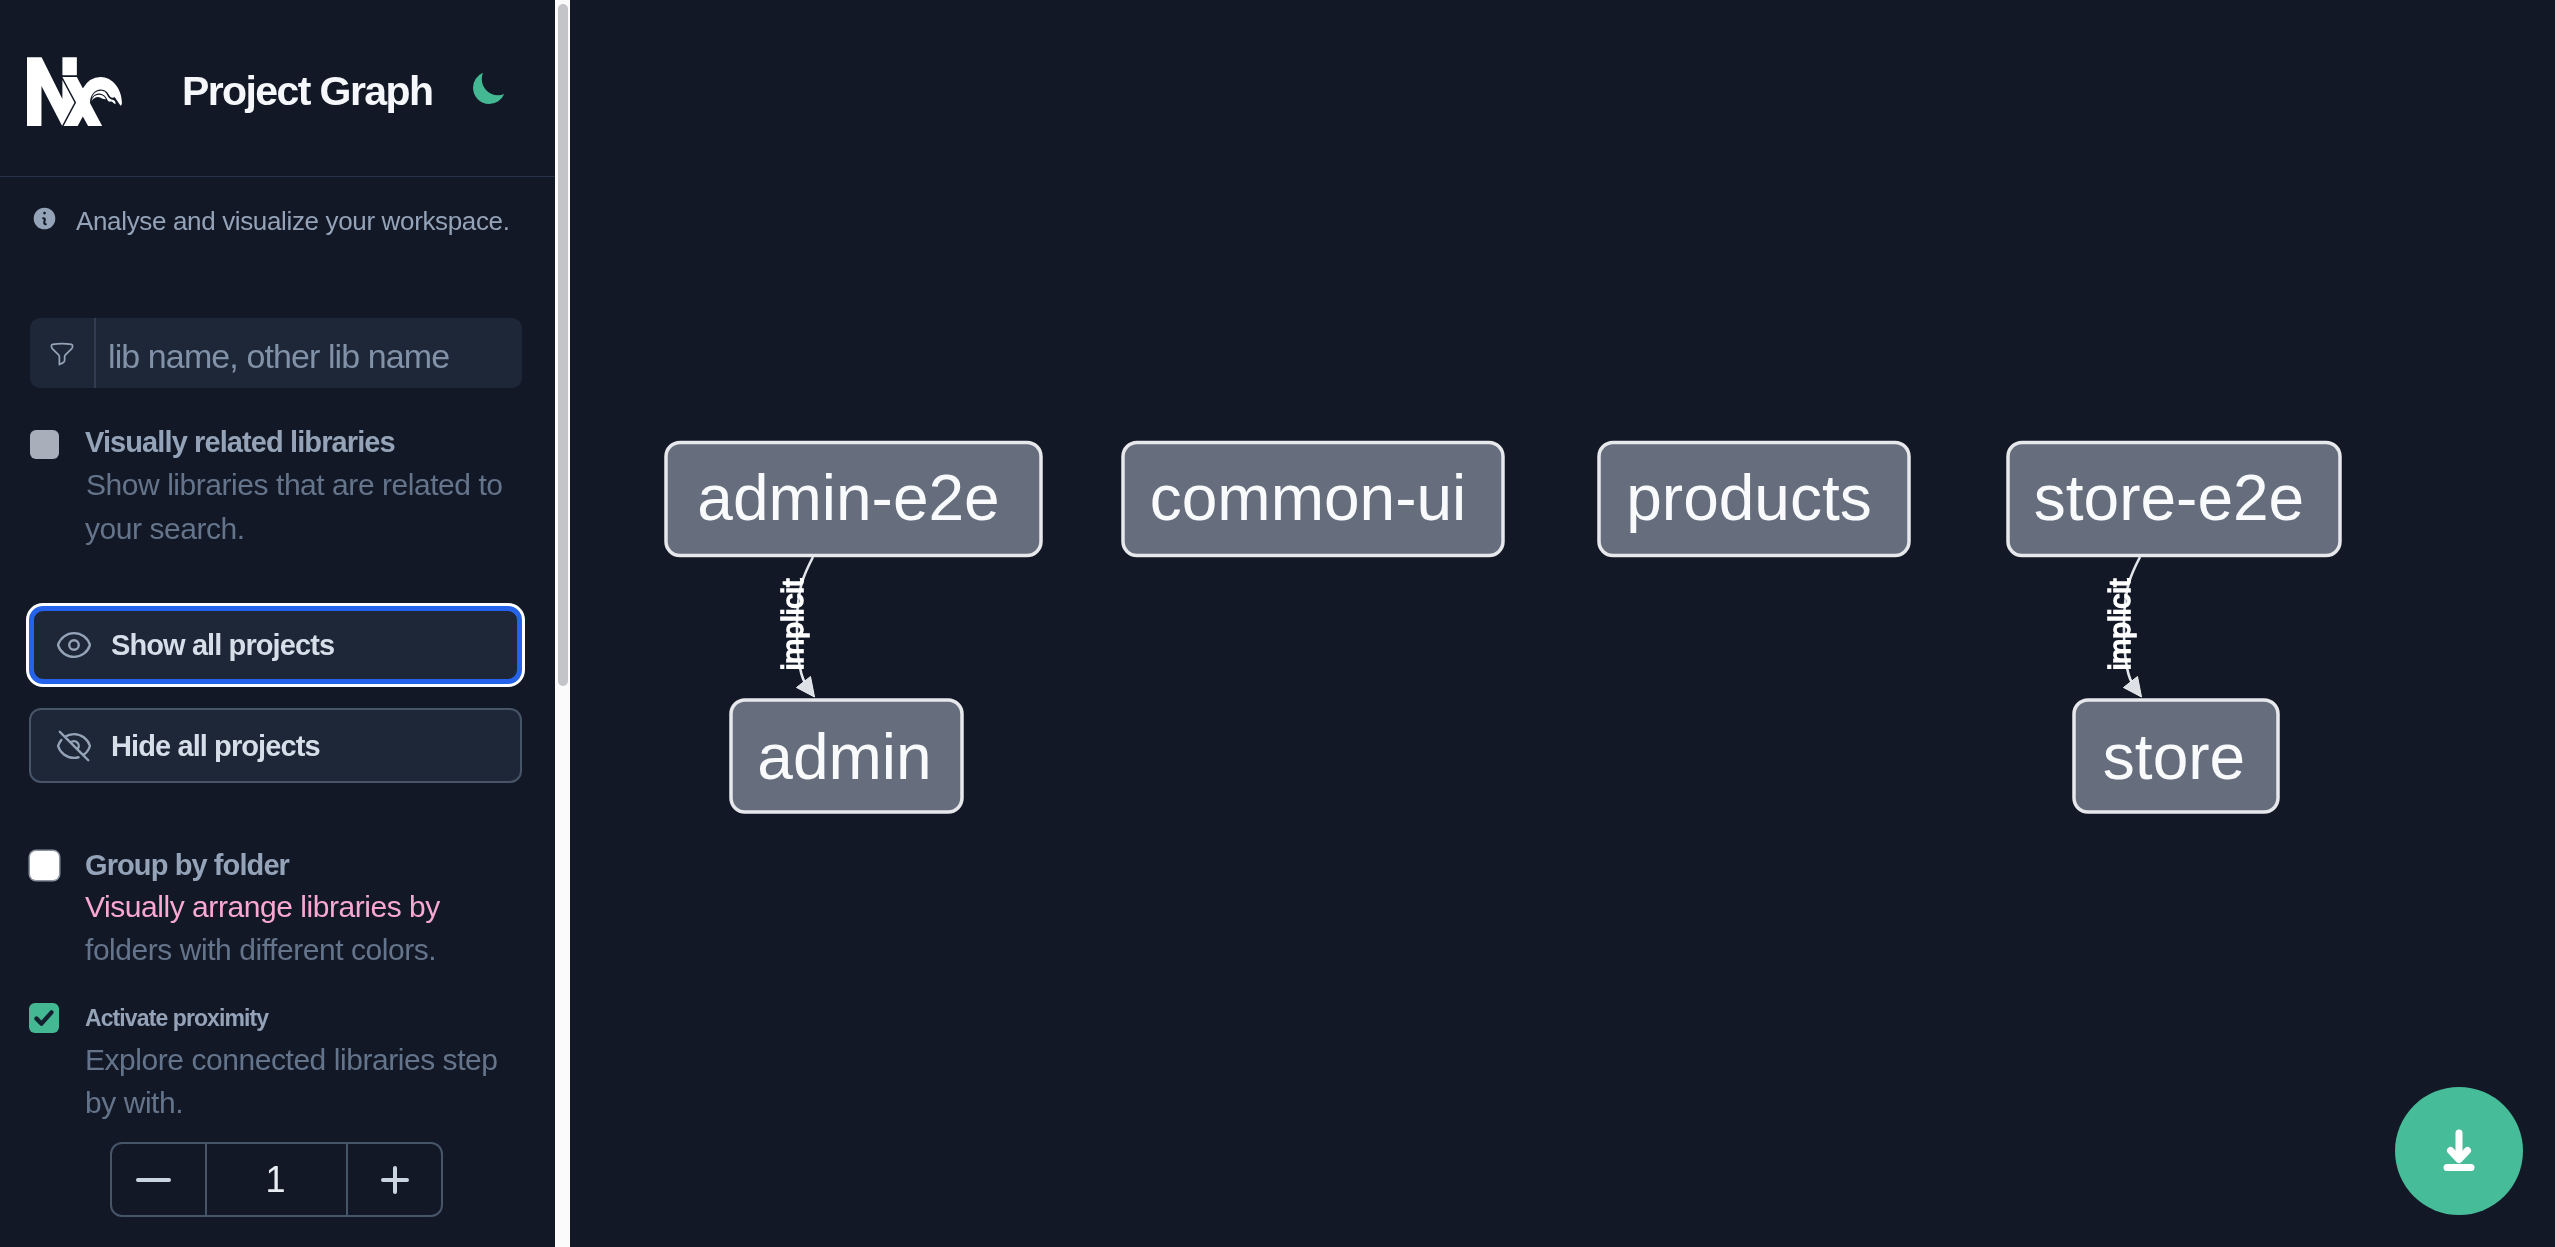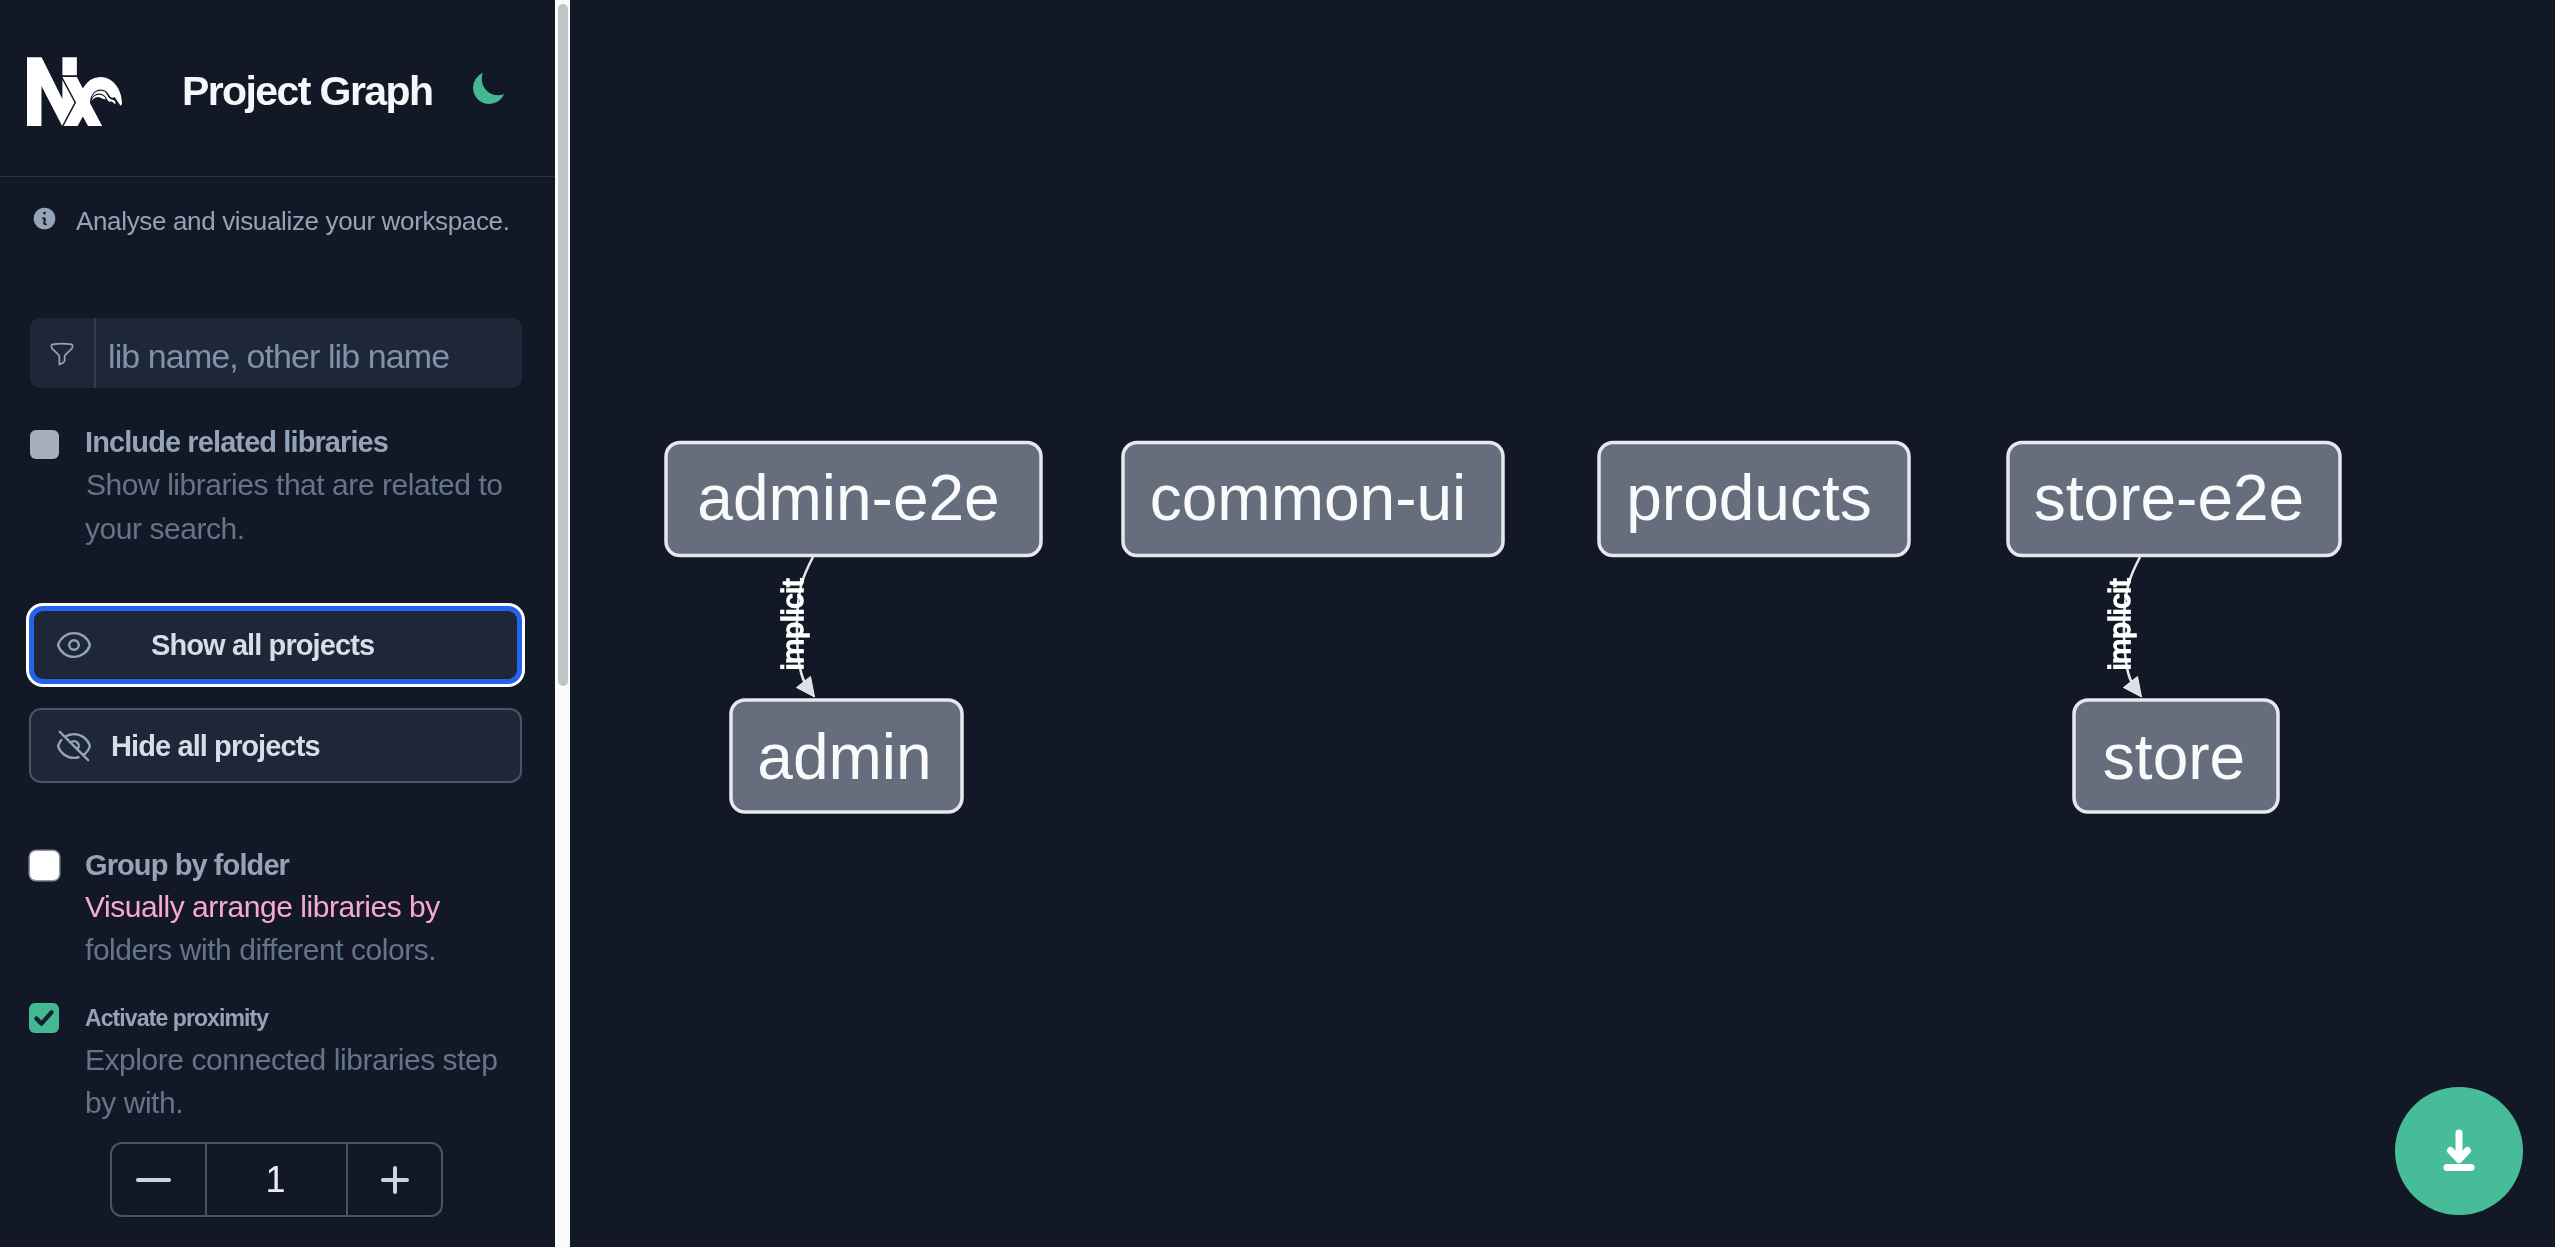--- a/index.html
+++ b/index.html
@@ -68,30 +68,30 @@
   <div class="abs" style="left:76px;top:208px;font-size:26px;letter-spacing:-0.35px;color:#94a3b8;line-height:26px;">Analyse and visualize your workspace.</div>
 
   <div class="abs" style="left:30px;top:318px;width:492px;height:70px;background:#1e2737;border-radius:10px;"></div>
   <svg class="abs" style="left:48px;top:340px;" width="28" height="28" viewBox="0 0 24 24" fill="none" stroke="#94a3b8" stroke-width="1.5" stroke-linecap="round" stroke-linejoin="round">
     <path d="M12 3c2.755 0 5.455.232 8.083.678.533.09.917.556.917 1.096v1.044a2.25 2.25 0 0 1-.659 1.591l-5.432 5.432a2.25 2.25 0 0 0-.659 1.591v2.927a2.25 2.25 0 0 1-1.244 2.013L9.75 21v-6.568a2.25 2.25 0 0 0-.659-1.591L3.659 7.409A2.25 2.25 0 0 1 3 5.818V4.774c0-.54.384-1.006.917-1.096A48.32 48.32 0 0 1 12 3Z"></path>
   </svg>
   <div class="abs" style="left:94px;top:318px;width:1.5px;height:70px;background:#323d53;"></div>
   <div class="abs" style="left:108px;top:338px;font-size:34px;letter-spacing:-0.9px;color:#8191a8;line-height:37px;">lib name, other lib name</div>
 
   <div class="abs" style="left:30px;top:430px;width:29px;height:29px;background:#a9afba;border-radius:6px;"></div>
-  <div class="abs" style="left:85px;top:428px;font-size:29px;font-weight:700;letter-spacing:-0.9px;color:#94a3b8;line-height:29px;">Include related libraries</div>
+  <div class="abs" style="left:85px;top:428px;font-size:29px;font-weight:700;letter-spacing:-0.9px;color:#94a3b8;line-height:29px;">Visually related libraries</div>
   <div class="abs" style="left:86px;top:470px;font-size:30px;letter-spacing:-0.45px;color:#64748b;line-height:30px;">Show libraries that are related to</div>
   <div class="abs" style="left:85px;top:514px;font-size:30px;letter-spacing:-0.45px;color:#64748b;line-height:30px;">your search.</div>
 
   <div class="abs" style="left:29px;top:606px;width:483px;height:68px;border-radius:14px;border:5px solid #2563eb;background:#1e2737;box-shadow:0 0 0 3px #ffffff;"></div>
   <svg class="abs" style="left:55px;top:626px;" width="38" height="38" viewBox="0 0 24 24" fill="none" stroke="#94a3b8" stroke-width="1.5" stroke-linecap="round" stroke-linejoin="round">
     <path d="M2.036 12.322a1.012 1.012 0 0 1 0-.639C3.423 7.51 7.36 4.5 12 4.5c4.638 0 8.573 3.007 9.963 7.178.07.207.07.431 0 .639C20.577 16.49 16.64 19.5 12 19.5c-4.638 0-8.573-3.007-9.963-7.178Z"></path>
     <path d="M15 12a3 3 0 1 1-6 0 3 3 0 0 1 6 0Z"></path>
   </svg>
-  <div class="abs" style="left:111px;top:630px;font-size:29px;font-weight:600;letter-spacing:-0.9px;color:#d6dfe9;line-height:30px;margin-left:40px;">Show all projects</div>
+  <div class="abs" style="left:111px;top:630px;font-size:29px;font-weight:600;letter-spacing:-0.9px;color:#d6dfe9;line-height:30px;">Show all projects</div>
 
   <div class="abs" style="left:29px;top:708px;width:489px;height:71px;border-radius:12px;border:2px solid #475569;background:#1e2737;"></div>
   <svg class="abs" style="left:55px;top:727px;" width="38" height="38" viewBox="0 0 24 24" fill="none" stroke="#94a3b8" stroke-width="1.5" stroke-linecap="round" stroke-linejoin="round">
     <path d="M3.98 8.223A10.477 10.477 0 0 0 1.934 12C3.226 16.338 7.244 19.5 12 19.5c.993 0 1.953-.138 2.863-.395M6.228 6.228A10.451 10.451 0 0 1 12 4.5c4.756 0 8.773 3.162 10.065 7.498a10.522 10.522 0 0 1-4.293 5.774M6.228 6.228 3 3m3.228 3.228 3.65 3.65m7.894 7.894L21 21m-3.228-3.228-3.65-3.65m0 0a3 3 0 1 0-4.243-4.243m4.242 4.242L9.88 9.88"></path>
   </svg>
   <div class="abs" style="left:111px;top:731px;font-size:29px;font-weight:600;letter-spacing:-0.9px;color:#d6dfe9;line-height:30px;">Hide all projects</div>
 
   <div class="abs" style="left:30px;top:851px;width:29px;height:29px;background:#ffffff;border-radius:6px;box-shadow:0 0 0 1.5px #8b93a1;"></div>
   <div class="abs" style="left:85px;top:851px;font-size:29px;font-weight:700;letter-spacing:-0.9px;color:#94a3b8;line-height:29px;">Group by folder</div>
   <div class="abs" style="left:85px;top:892px;font-size:30px;letter-spacing:-0.45px;color:#f9a8d4;line-height:30px;">Visually arrange libraries by</div>

